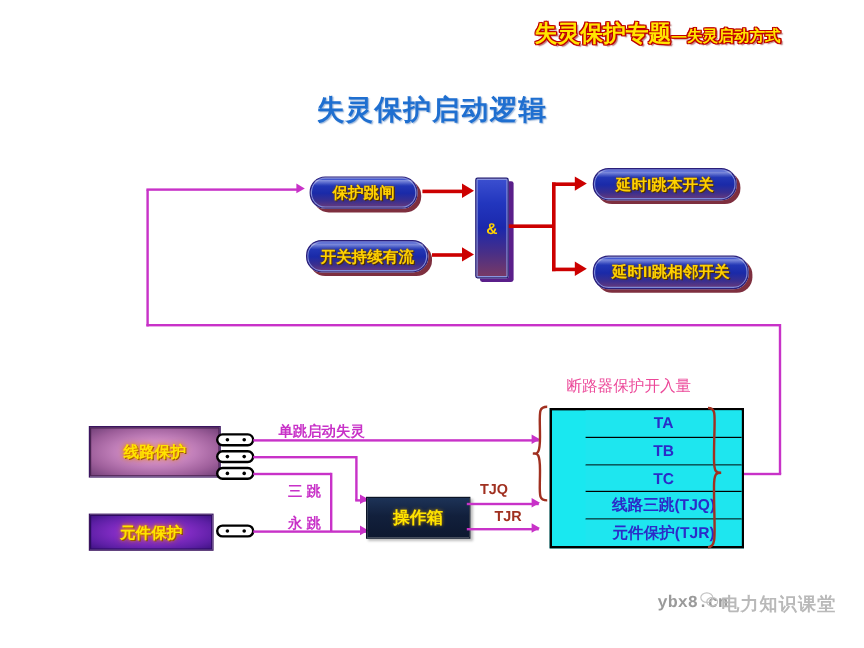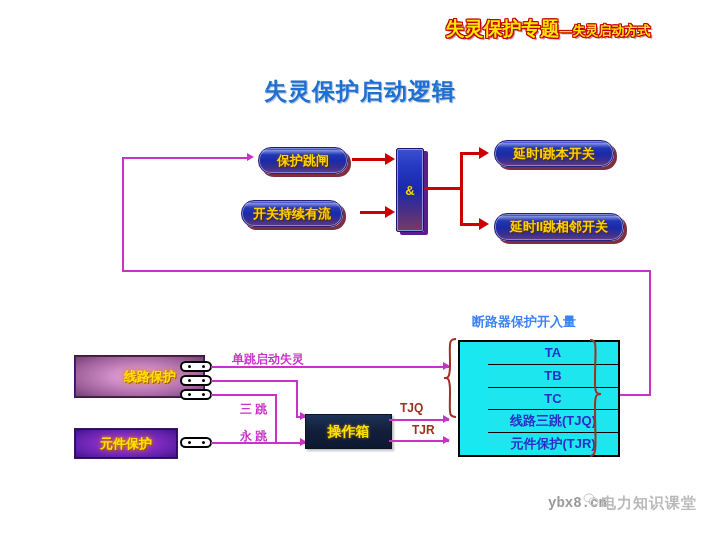--- a/index.html
+++ b/index.html
@@ -96,21 +96,21 @@
   }
   .tbl .row{
     flex:1;display:flex;align-items:center;justify-content:center;
     border-bottom:1px solid #000;
     color:#2b2bc8;font-weight:bold;font-size:13px;
     background:#1ee6ef;
     white-space:nowrap;
   }
   .tbl .row:last-child{border-bottom:none;}
   .tbl-title{
-    color:#3b82f6;font-weight:bold;font-size:13px;white-space:nowrap;
+    color:#ec4899;font-weight:normal;font-size:13px;white-space:nowrap;
   }
 
   
   .hline{background:#cc0000;height:3px;}
   .vline{background:#cc0000;width:3px;}
   .mline{background:#c832c8;height:2px;}
   .mvline{background:#c832c8;width:2px;}
 
   
   .arrow-r{
@@ -151,21 +151,21 @@
   <div class="abs banner">
     <span>失灵保护专题</span><span class="sub">—</span><span class="sub">失灵启动方式</span>
   </div>
 
   <div class="abs main-title">失灵保护启动逻辑</div>
 
   <div class="abs blue-box" style="left:258px;top:147px;width:88px;height:25px;">
     <span>保护跳闸</span>
   </div>
 
-  <div class="abs blue-box" style="left:241px;top:200px;width:100px;height:25px;">
+  <div class="abs blue-box" style="left:255px;top:200px;width:100px;height:25px;">
     <span>开关持续有流</span>
   </div>
 
   <div class="abs hline" style="left:352px;top:158px;width:36px;"></div>
   <div class="abs arrow-r" style="left:385px;top:153px;"></div>
   <div class="abs hline" style="left:360px;top:211px;width:28px;"></div>
   <div class="abs arrow-r" style="left:385px;top:206px;"></div>
 
   <div class="abs and-gate" style="left:396px;top:148px;width:26px;height:82px;">
     <span>&amp;</span>
@@ -186,21 +186,21 @@
     <span>延时I跳本开关</span>
   </div>
 
   <div class="abs mvline" style="left:122px;top:158px;height:114px;"></div>
   <div class="abs mline" style="left:122px;top:157px;width:128px;"></div>
   <div class="abs marrow-r" style="left:247px;top:153px;"></div>
   <div class="abs mline" style="left:122px;top:270px;width:528px;"></div>
   <div class="abs mvline" style="left:649px;top:270px;height:125px;"></div>
   <div class="abs mline" style="left:590px;top:394px;width:61px;"></div>
 
-  <div class="abs src-box src-line" style="left:74px;top:355px;width:108px;height:41px;padding-left:21px;">
+  <div class="abs src-box src-line" style="left:74px;top:355px;width:108px;height:41px;">
     <span>线路保护</span>
   </div>
 
   <div class="abs src-box src-comp" style="left:74px;top:428px;width:102px;height:29px;">
     <span>元件保护</span>
   </div>
 
   <div class="abs term" style="left:180px;top:361px;width:32px;height:11px;">
       <i></i>
       <i></i>

